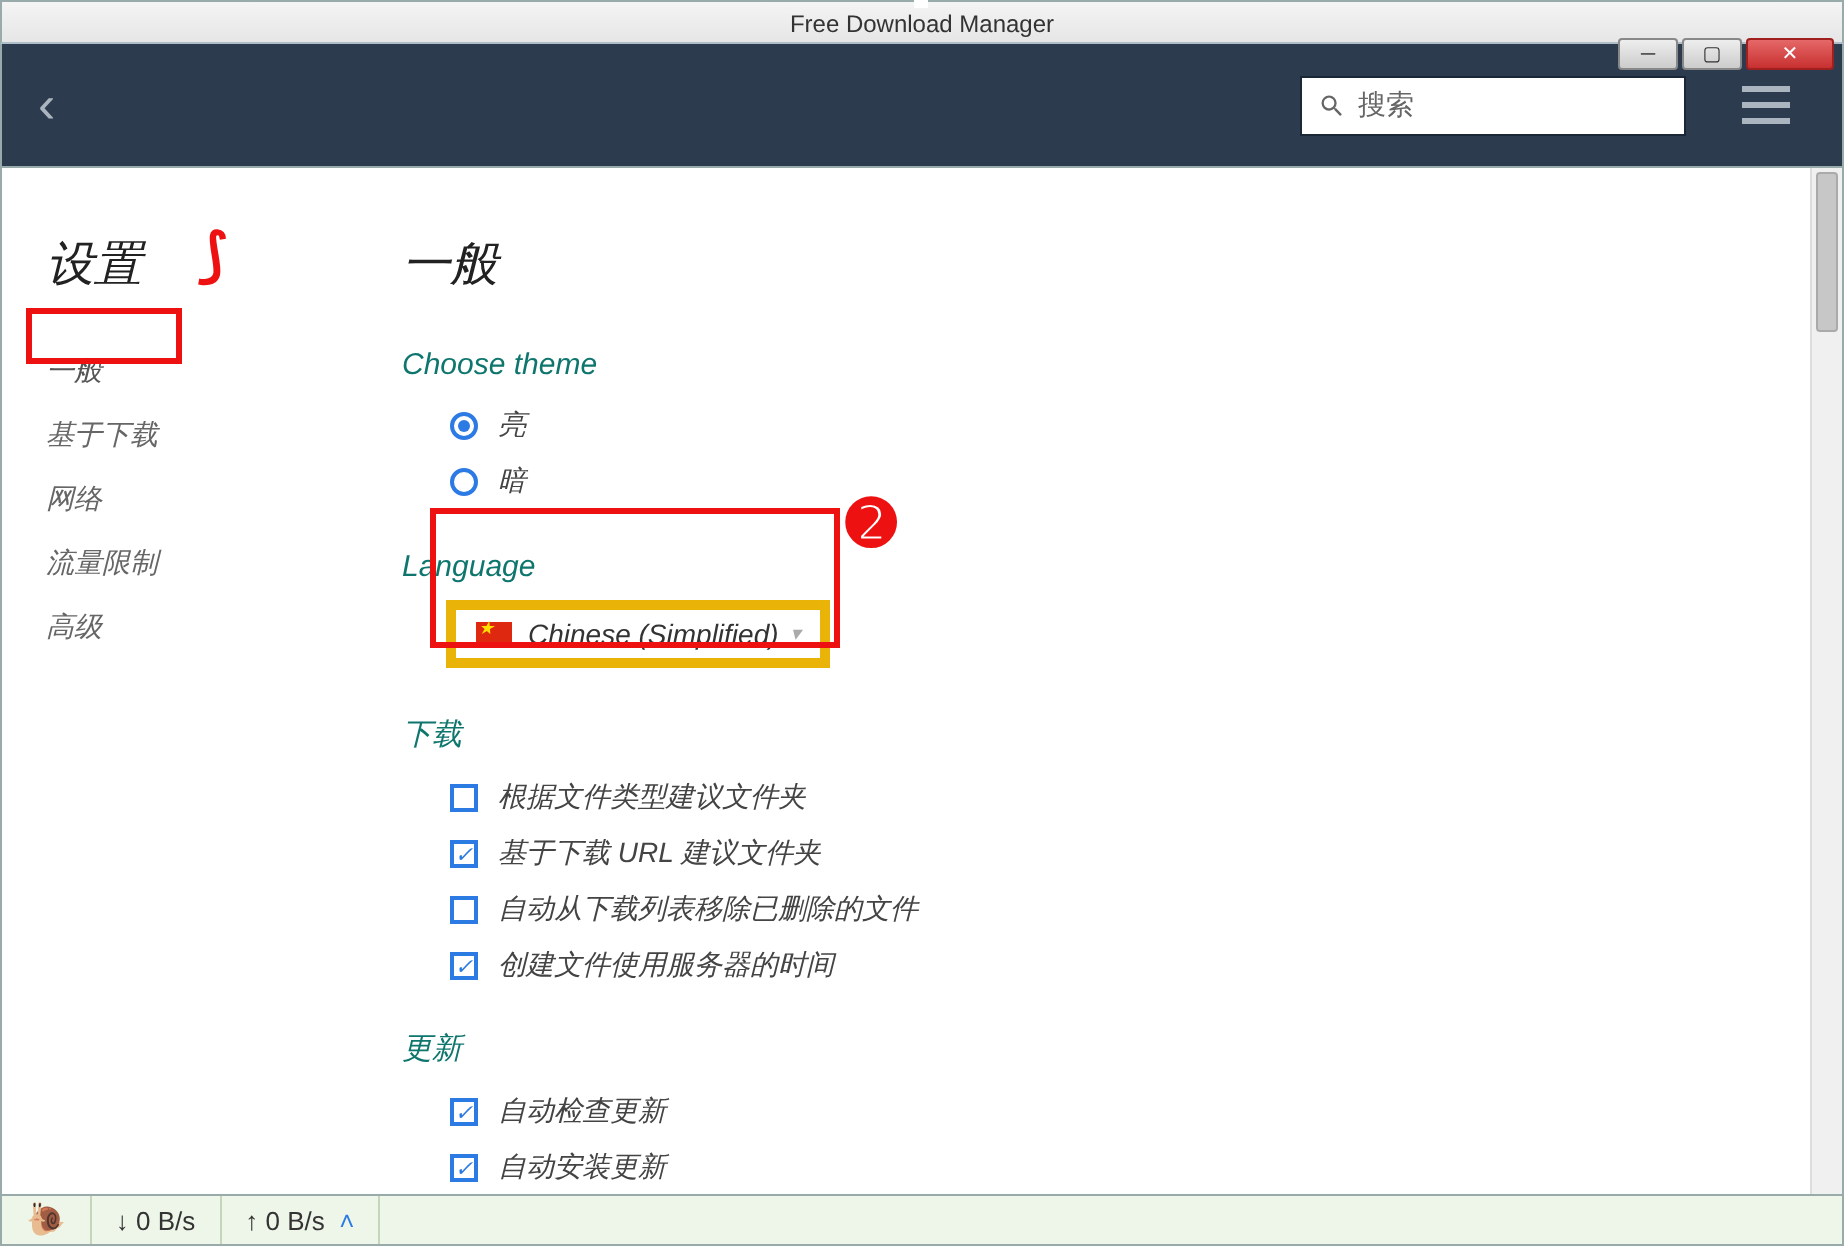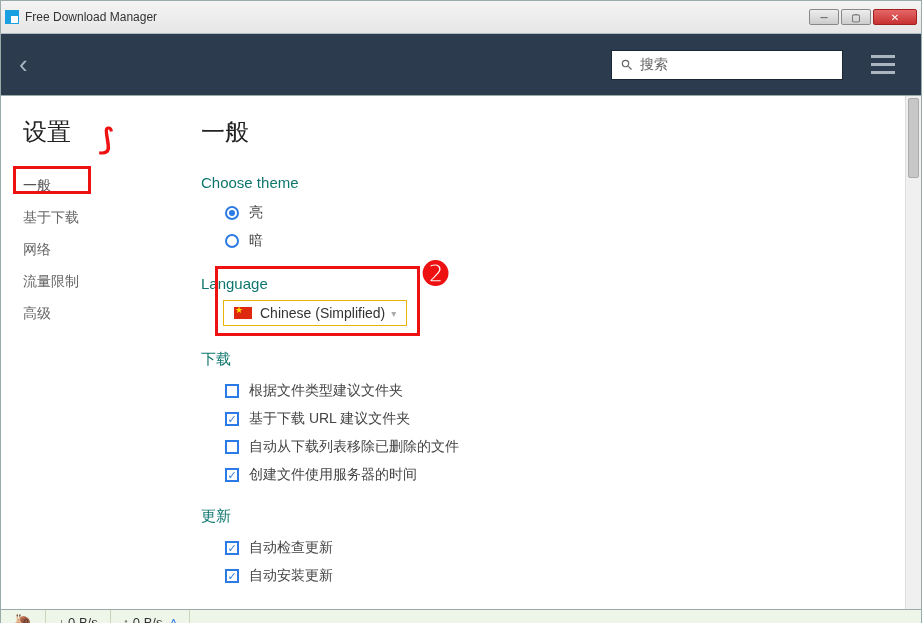--- a/index.html
+++ b/index.html
@@ -1,58 +1,58 @@
 <!DOCTYPE html>
 <html><head>
   <meta charset="utf-8">
   <style>
     * { margin: 0; padding: 0; box-sizing: border-box; font-family: "Microsoft YaHei", Arial, sans-serif; }
     body { width: 922px; height: 623px; background: #fff; overflow: hidden; position: relative; }
 
     
-    .titlebar { height: 22px; background: linear-gradient(#f4f4f4,#e6e6e6); border: 1px solid #9aa; border-bottom: 1px solid #aebdc8; display: flex; align-items: center; padding: 16px 4px; font-size: 12px; color: #333; }
+    .titlebar { height: 22px; background: linear-gradient(#f4f4f4,#e6e6e6); border: 1px solid #9aa; border-bottom: 1px solid #aebdc8; display: flex; align-items: center; padding: 4px 4px; font-size: 12px; color: #333; flex-direction: column; }
     .titlebar .app-icon { width: 14px; height: 14px; background: #1aa0e0; margin-right: 6px; position: relative; }
     .titlebar .app-icon::after { content:""; position:absolute; right:1px; bottom:1px; width:7px; height:7px; background:#fff; }
     .win-controls { margin-left: auto; display: flex; gap: 2px; }
     .win-btn { width: 30px; height: 16px; border: 1px solid #888; background: linear-gradient(#eee,#ccc); border-radius: 2px; display:flex; align-items:center; justify-content:center; font-size:10px; color:#333; cursor:pointer;}
     .win-btn.close { background: linear-gradient(#e56868,#c83030); color:#fff; border-color:#a02020; width:44px;}
 
     
     .toolbar { height: 62px; background: #2c3c4e; border: 1px solid #9aa; border-top: none; display: flex; align-items: center; padding: 0 18px; }
     .back-chevron { color:#aab5c0; font-size: 26px; font-weight:300; cursor:pointer; user-select:none; }
     .toolbar-spacer { flex: 1; }
-    .search-box { width: 232px; height: 30px; background:#fff; border:1px solid #1a2736; display:flex; align-items:center; padding: 0 8px; font-size:14px; color:#666;}
+    .search-box { width: 193px; height: 30px; background:#fff; border:1px solid #1a2736; display:flex; align-items:center; padding: 0 8px; font-size:14px; color:#666;}
     .search-box svg { width:14px; height:14px; margin-right:6px; fill:#666; }
     .hamburger { width:40px; display:flex; flex-direction:column; gap:5px; align-items:center; margin-left:20px; cursor:pointer; }
     .hamburger span { display:block; width:24px; height:3px; background:#aab5c0; }
 
     
     .content-wrap { position:relative; height: calc(623px - 22px - 62px - 26px); border-left:1px solid #9aa; border-right:1px solid #9aa; background:#fff; overflow:hidden; }
     .scrollbar-track { position:absolute; right:0; top:0; bottom:0; width:16px; background:#f0f0f0; border-left:1px solid #ddd; }
     .scrollbar-thumb { position:absolute; left:2px; right:2px; top:2px; height:80px; background:#c7c7c7; border:1px solid #aaa; border-radius:2px; }
 
-    .content-inner { display:flex; height:100%; padding: 20px 0 0 0; }
+    .content-inner { display:flex; height:100%; padding: 32px 0 0 0; font-style: italic; }
 
     
     .sidebar { width: 200px; padding-left: 22px; }
     .sidebar-title { font-size: 24px; color:#222; margin-bottom: 22px; display:flex; align-items:center; }
     .sidebar-item { font-size: 14px; color:#666; padding: 7px 0; cursor:pointer; }
     .sidebar-item.active { color:#555; }
 
     
     .main { flex:1; padding-right: 30px; }
     .panel-title { font-size: 24px; color:#222; margin-bottom: 26px; }
     .section-title { font-size: 15px; color:#0f766e; margin: 14px 0 8px; }
     .option-row { display:flex; align-items:center; padding: 5px 0 5px 24px; font-size: 14px; color:#444; cursor:pointer; }
     .radio { width:14px; height:14px; border:2px solid #2c7be5; border-radius:50%; margin-right:10px; display:flex; align-items:center; justify-content:center; }
     .radio.checked::after { content:""; width:6px; height:6px; background:#2c7be5; border-radius:50%; }
     .checkbox { width:14px; height:14px; border:2px solid #2c7be5; margin-right:10px; display:flex; align-items:center; justify-content:center; font-size:11px; color:#2c7be5; }
     .checkbox.unchecked { color:transparent; }
 
-    .lang-select { display:inline-flex; align-items:center; border:1px solid #eab308; padding:4px 10px; margin-left:22px; font-size:14px; color:#333; cursor:pointer; }
+    .lang-select { display:inline-flex; align-items:center; border:5px solid #eab308; padding:4px 10px; margin-left:22px; font-size:14px; color:#333; cursor:pointer; }
     .flag-cn { width:18px; height:12px; background:#de2910; margin-right:8px; position:relative; }
     .flag-cn::after{content:"★"; color:#ffde00; position:absolute; left:1px; top:-2px; font-size:9px;}
     .lang-caret { margin-left:6px; color:#aaa; font-size:10px; }
 
     
     .annot { position:absolute; border:3px solid #e11; pointer-events:none; }
     .annot-scribble { position:absolute; color:#e11; font-size:30px; font-weight:bold; pointer-events:none; }
 
     
     .statusbar { height:26px; background:#eef6e9; border:1px solid #9aa; display:flex; align-items:center; font-size:13px; color:#333; }

